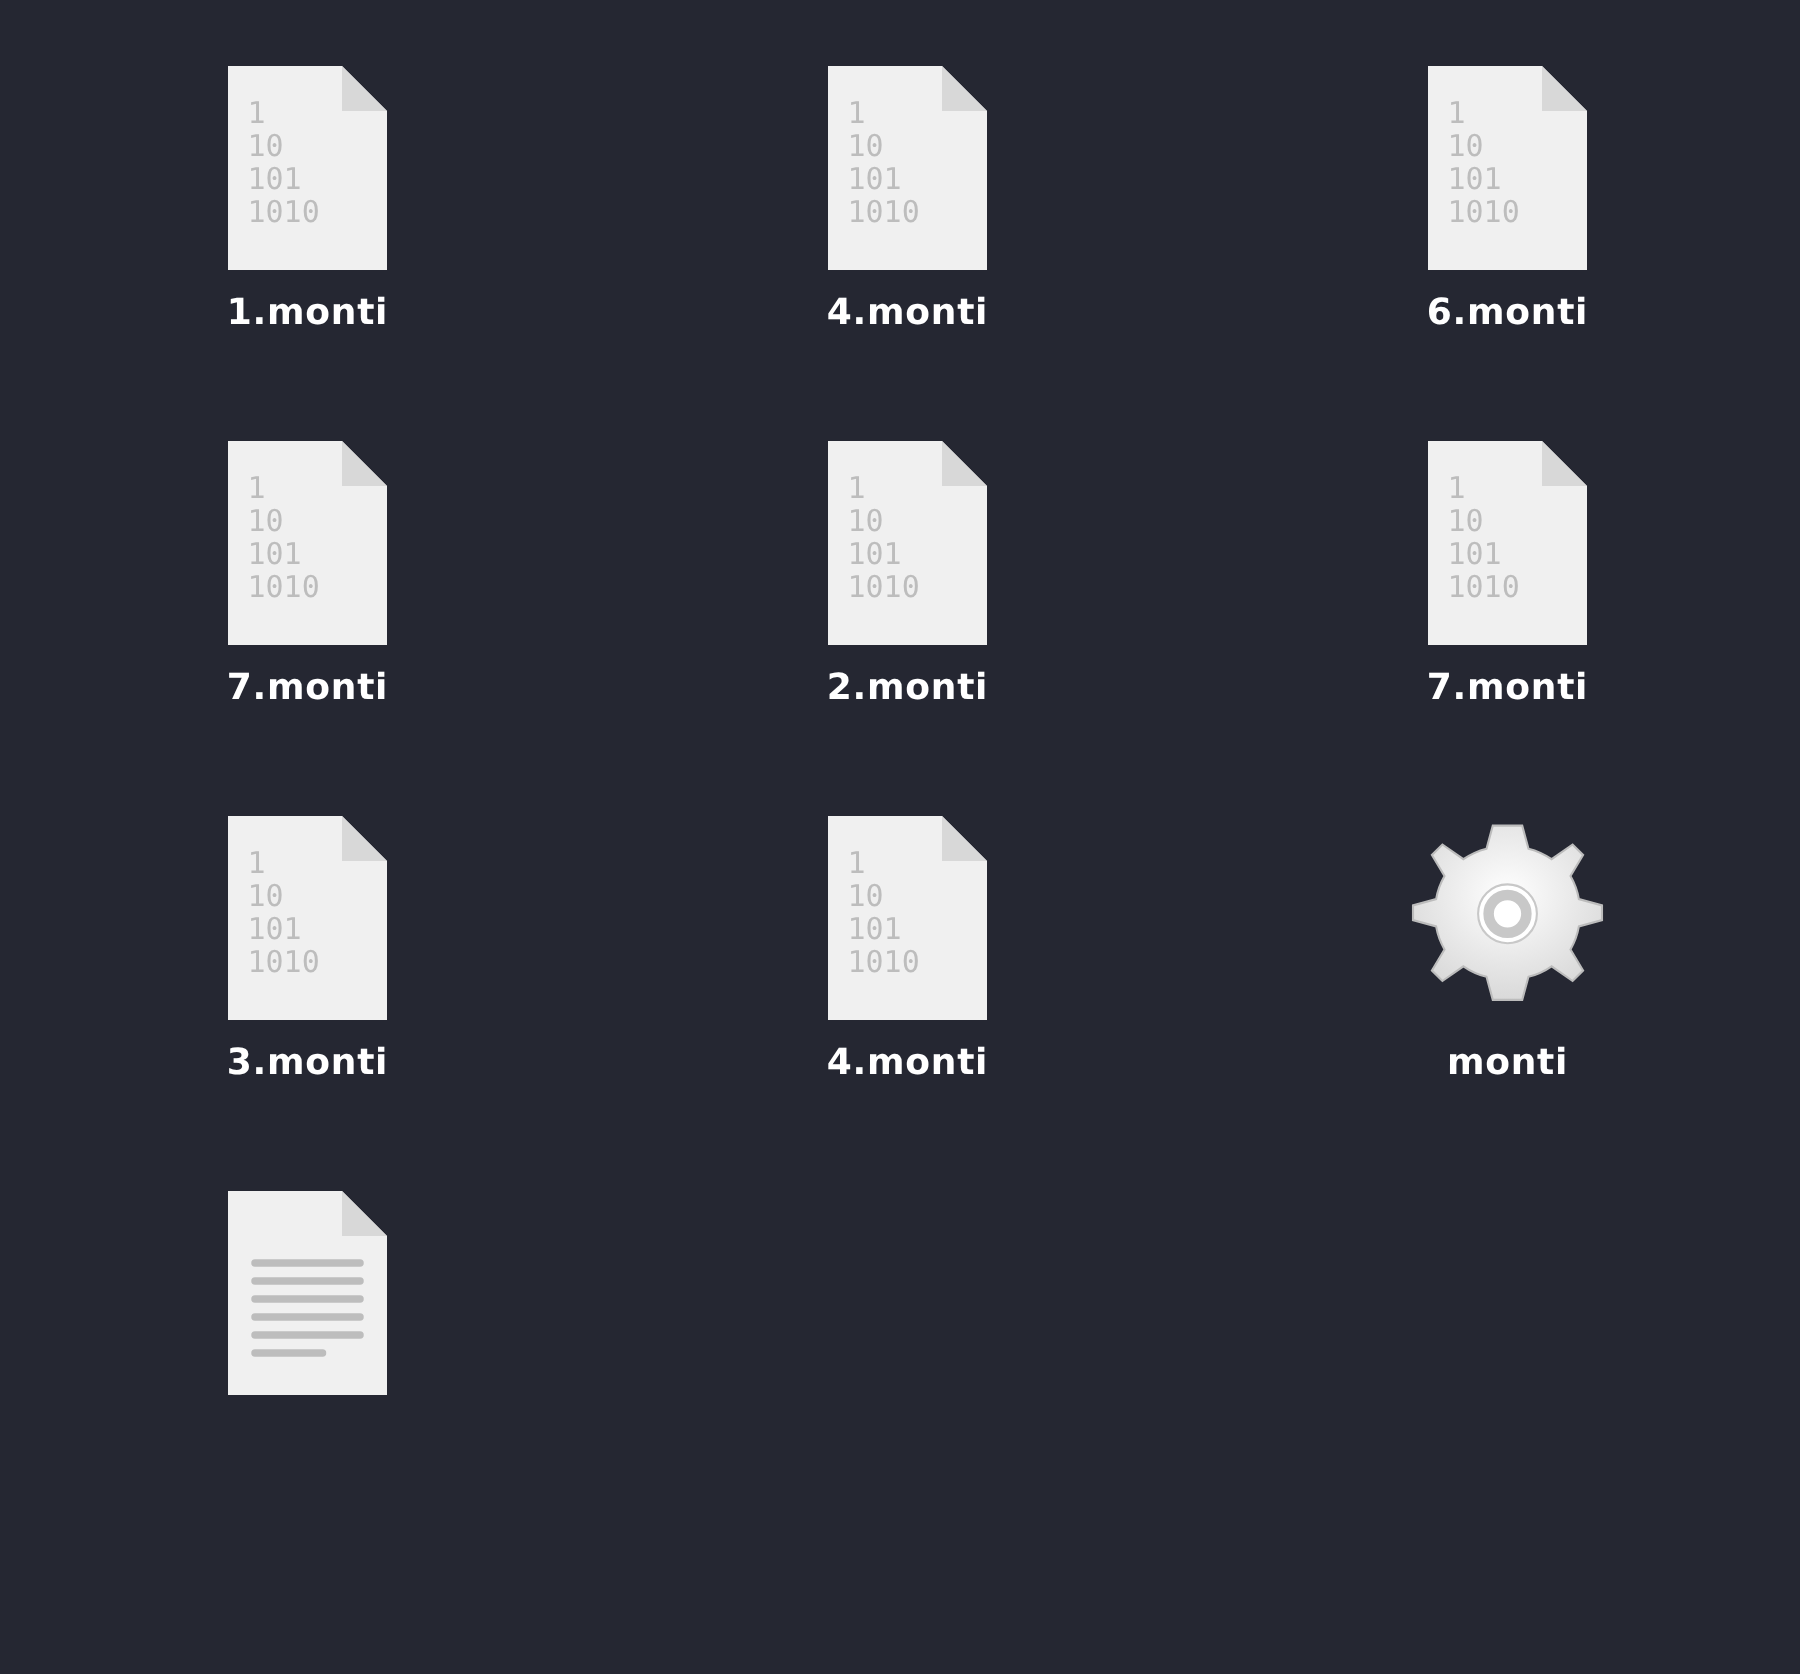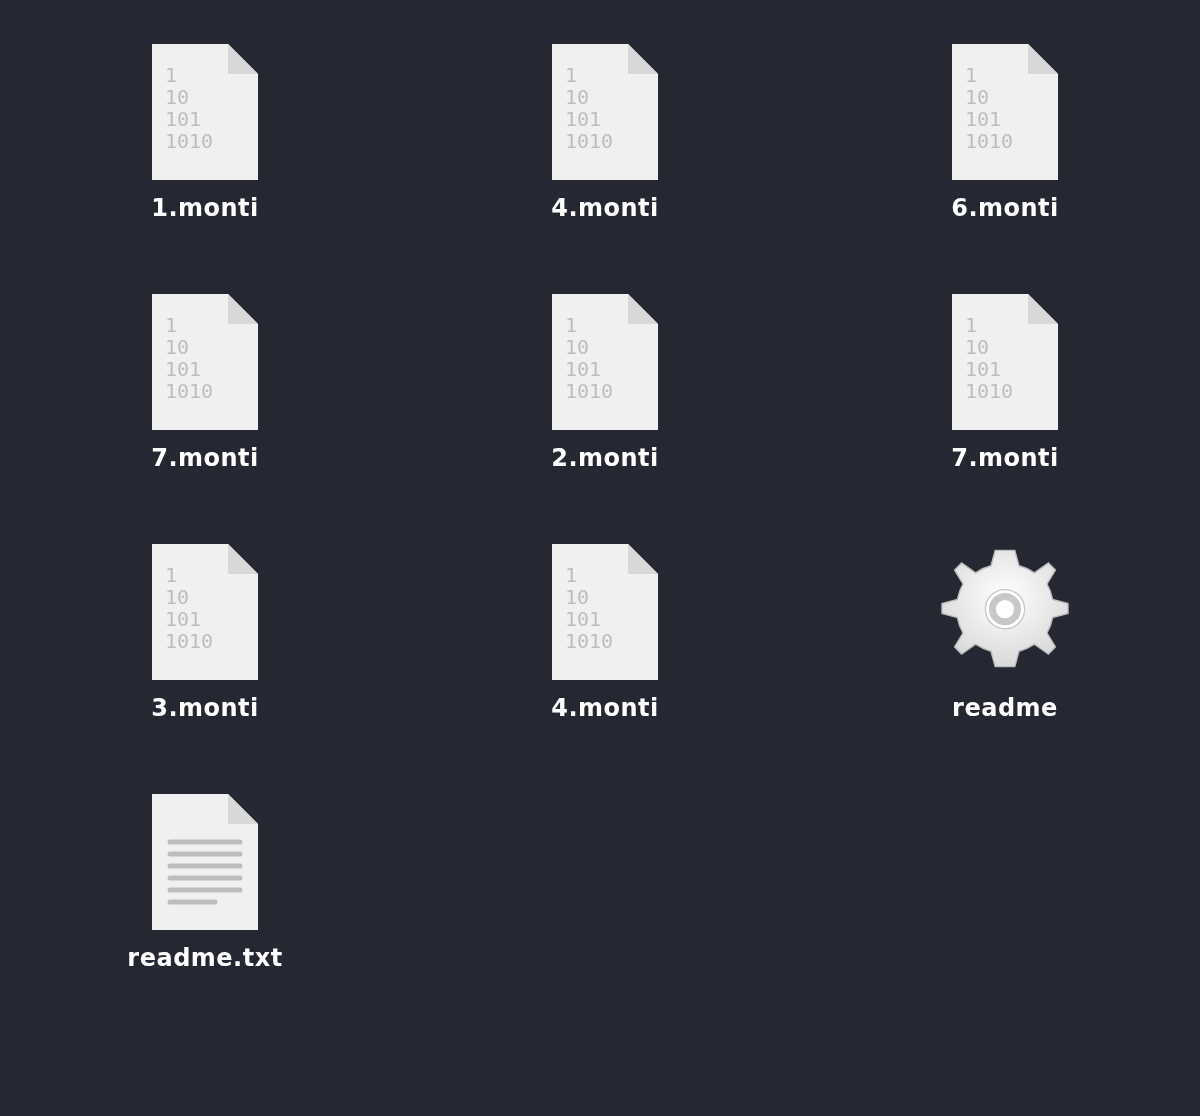--- a/index.html
+++ b/index.html
@@ -189,35 +189,34 @@
               A34 34 0 0 1 60 78 L57 89 L50 89 L43 89 L40 78
               A34 34 0 0 1 29 73 L19 80 L14 75 L20 65
               A34 34 0 0 1 16 54 L5 51 L5 44 L16 41
               A34 34 0 0 1 20 30 L14 20 L19 15 L29 22
               A34 34 0 0 1 40 17 L43 6 Z"></path>
           </g>
           <circle cx="50" cy="48" r="14" fill="#ffffff" stroke="#c8c8c8" stroke-width="1"></circle>
           <circle cx="50" cy="48" r="9" fill="none" stroke="#c8c8c8" stroke-width="5"></circle>
         </svg>
       </div>
-      <div class="file-label">readme</div>
+      <div class="file-label">monti</div>
     </div>
 
     <div class="file-item">
       <div class="icon-box">
         <svg width="110" height="140" viewBox="0 0 110 140">
           <path d="M2 2 H78 L108 32 V138 H2 Z" fill="#f0f0f0"></path>
           <path d="M78 2 L108 32 H78 Z" fill="#d8d8d8"></path>
           <g stroke="#bdbdbd" stroke-width="5" stroke-linecap="round">
             <line x1="20" y1="50" x2="90" y2="50"></line>
             <line x1="20" y1="62" x2="90" y2="62"></line>
             <line x1="20" y1="74" x2="90" y2="74"></line>
             <line x1="20" y1="86" x2="90" y2="86"></line>
             <line x1="20" y1="98" x2="90" y2="98"></line>
             <line x1="20" y1="110" x2="65" y2="110"></line>
           </g>
         </svg>
       </div>
-      <div class="file-label">readme.txt</div>
     </div>
 
   </div>
 </div>
 
 </body></html>

